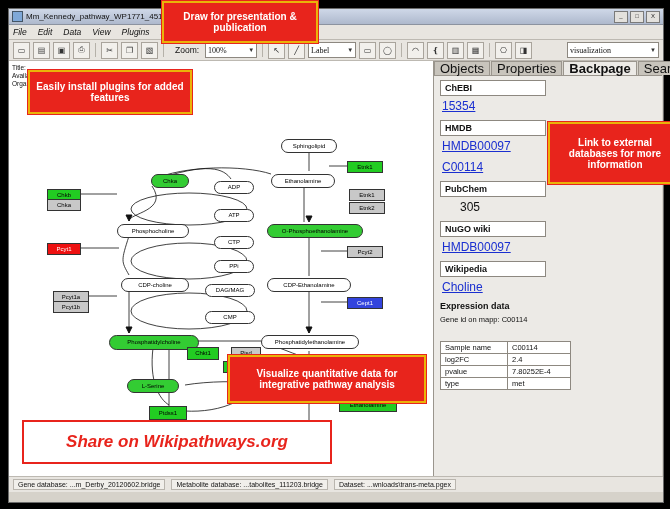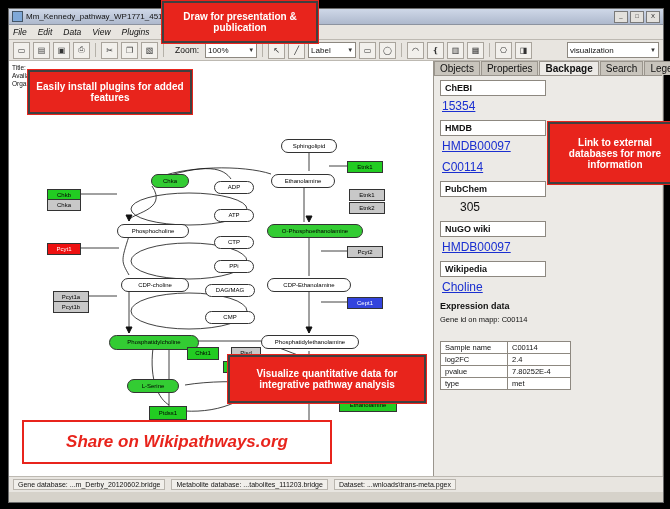--- a/index.html
+++ b/index.html
@@ -8,48 +8,48 @@
   .titlebar{height:15px;background:linear-gradient(#cfd8e8,#aeb9cd);border-bottom:1px solid #8c93a0;display:flex;align-items:center;padding:0 3px;font-size:8px;color:#111;}
   .titlebar .ticon{width:9px;height:9px;background:#7fa8d8;border:1px solid #456;margin-right:3px;}
   .titlebar .ttext{flex:1;overflow:hidden;white-space:nowrap;}
   .winbtns{display:flex;gap:2px;}
   .winbtns div{width:12px;height:10px;background:#e3e1dd;border:1px solid #7a7a7a;font-size:6px;line-height:9px;text-align:center;color:#222;}
   .menubar{height:14px;background:#e8e5e0;border-bottom:1px solid #bdb9b2;display:flex;align-items:center;padding-left:4px;font-size:8.5px;color:#111;gap:11px;font-style:italic;}
   .toolbar{height:20px;background:#e8e5e0;border-bottom:1px solid #bdb9b2;display:flex;align-items:center;padding:0 4px;gap:3px;}
   .tbtn{width:15px;height:15px;background:#f2f0ec;border:1px solid #a9a49c;display:flex;align-items:center;justify-content:center;font-size:8px;color:#333;}
   .tsep{width:1px;height:14px;background:#b5b1a9;margin:0 2px;}
   .zoomlabel{font-size:8.5px;color:#111;margin:0 3px 0 6px;}
-  .combo{height:14px;background:#fff;border:1px solid #8d8880;font-size:8px;display:flex;align-items:center;padding:0 2px;color:#111;}
+  .combo{height:14px;background:#fff;border:1px solid #8d8880;font-size:8px;display:flex;align-items:center;padding:0 2px;color:#111;font-family:Liberation Serif, serif;}
   .combo .arrow{margin-left:auto;font-size:6px;color:#333;}
   .rightcombo{margin-left:auto;width:86px;}
   .content{display:flex;height:415px;}
   .canvaswrap{position:relative;width:424px;background:#fff;border-right:1px solid #9a958d;overflow:hidden;}
   .leftmeta{position:absolute;left:3px;top:3px;font-size:6.5px;color:#111;line-height:8px;}
   .sidebar{width:228px;background:#d6d2ca;display:flex;flex-direction:column;}
-  .tabs{display:flex;height:14px;background:#d6d2ca;border-bottom:1px solid #9a958d;font-size:10px;}
+  .tabs{display:flex;height:14px;background:#d6d2ca;border-bottom:1px solid #9a958d;font-size:13px;}
   .tab{padding:0 5px;line-height:13px;background:#c8c4bc;border:1px solid #9a958d;border-bottom:none;margin-right:1px;color:#111;}
   .tab.active{background:#eceae6;font-weight:bold;}
   .panel{flex:1;background:#eceae6;overflow:hidden;position:relative;padding:4px 6px;}
   .dbbox{background:#fff;border:1px solid #8d8880;font-weight:bold;font-size:9px;padding:2px 4px;width:96px;color:#111;}
   .dbval{font-size:12px;color:#1a2fd0;text-decoration:underline;margin:3px 0 7px 2px;}
   .dbval.plain{color:#111;text-decoration:none;margin-left:20px;}
   .exprlabel{font-weight:bold;font-size:9px;margin:6px 0 4px 0;color:#111;}
   .geneid{font-size:7.5px;color:#111;margin-bottom:17px;}
   table.expr{border-collapse:collapse;font-size:7.5px;}
   table.expr td{border:1px solid #8d8880;padding:0 4px;background:#fff;color:#111;height:11px;}
   table.expr td.k{width:58px;}
   table.expr td.v{width:54px;}
   .statusbar{height:15px;background:#e8e5e0;border-top:1px solid #bdb9b2;display:flex;align-items:center;font-size:7px;color:#111;padding:0 4px;gap:6px;}
   .sbcell{border:1px solid #b9b5ae;background:#f1efeb;padding:1px 4px;}
   
   .node{position:absolute;font-size:6px;color:#000;display:flex;align-items:center;justify-content:center;text-align:center;line-height:7px;}
   .meta{border:1px solid #333;border-radius:9px;background:#fff;}
   .gene{border:1px solid #333;background:#c8c8c8;}
   .green{background:#33cc33;}
-  .callout{position:absolute;background:#e8241c;color:#fff;font-weight:bold;text-align:center;border:2px solid #404040;box-shadow:0 0 0 1px #e8241c;display:flex;align-items:center;justify-content:center;padding:3px 6px;}
+  .callout{position:absolute;background:#e8241c;color:#fff;font-weight:bold;text-align:center;border:2px solid #eab308;box-shadow:0 0 0 1px #e8241c;display:flex;align-items:center;justify-content:center;padding:3px 6px;}
   .callout.white{background:#fff;color:#e8241c;border:2px solid #e8241c;box-shadow:none;font-style:italic;}
   svg.edges{position:absolute;left:0;top:0;}
 </style>
 </head>
 <body>
 
 <div id="app">
 
   <div class="titlebar">
     <div class="ticon"></div>

